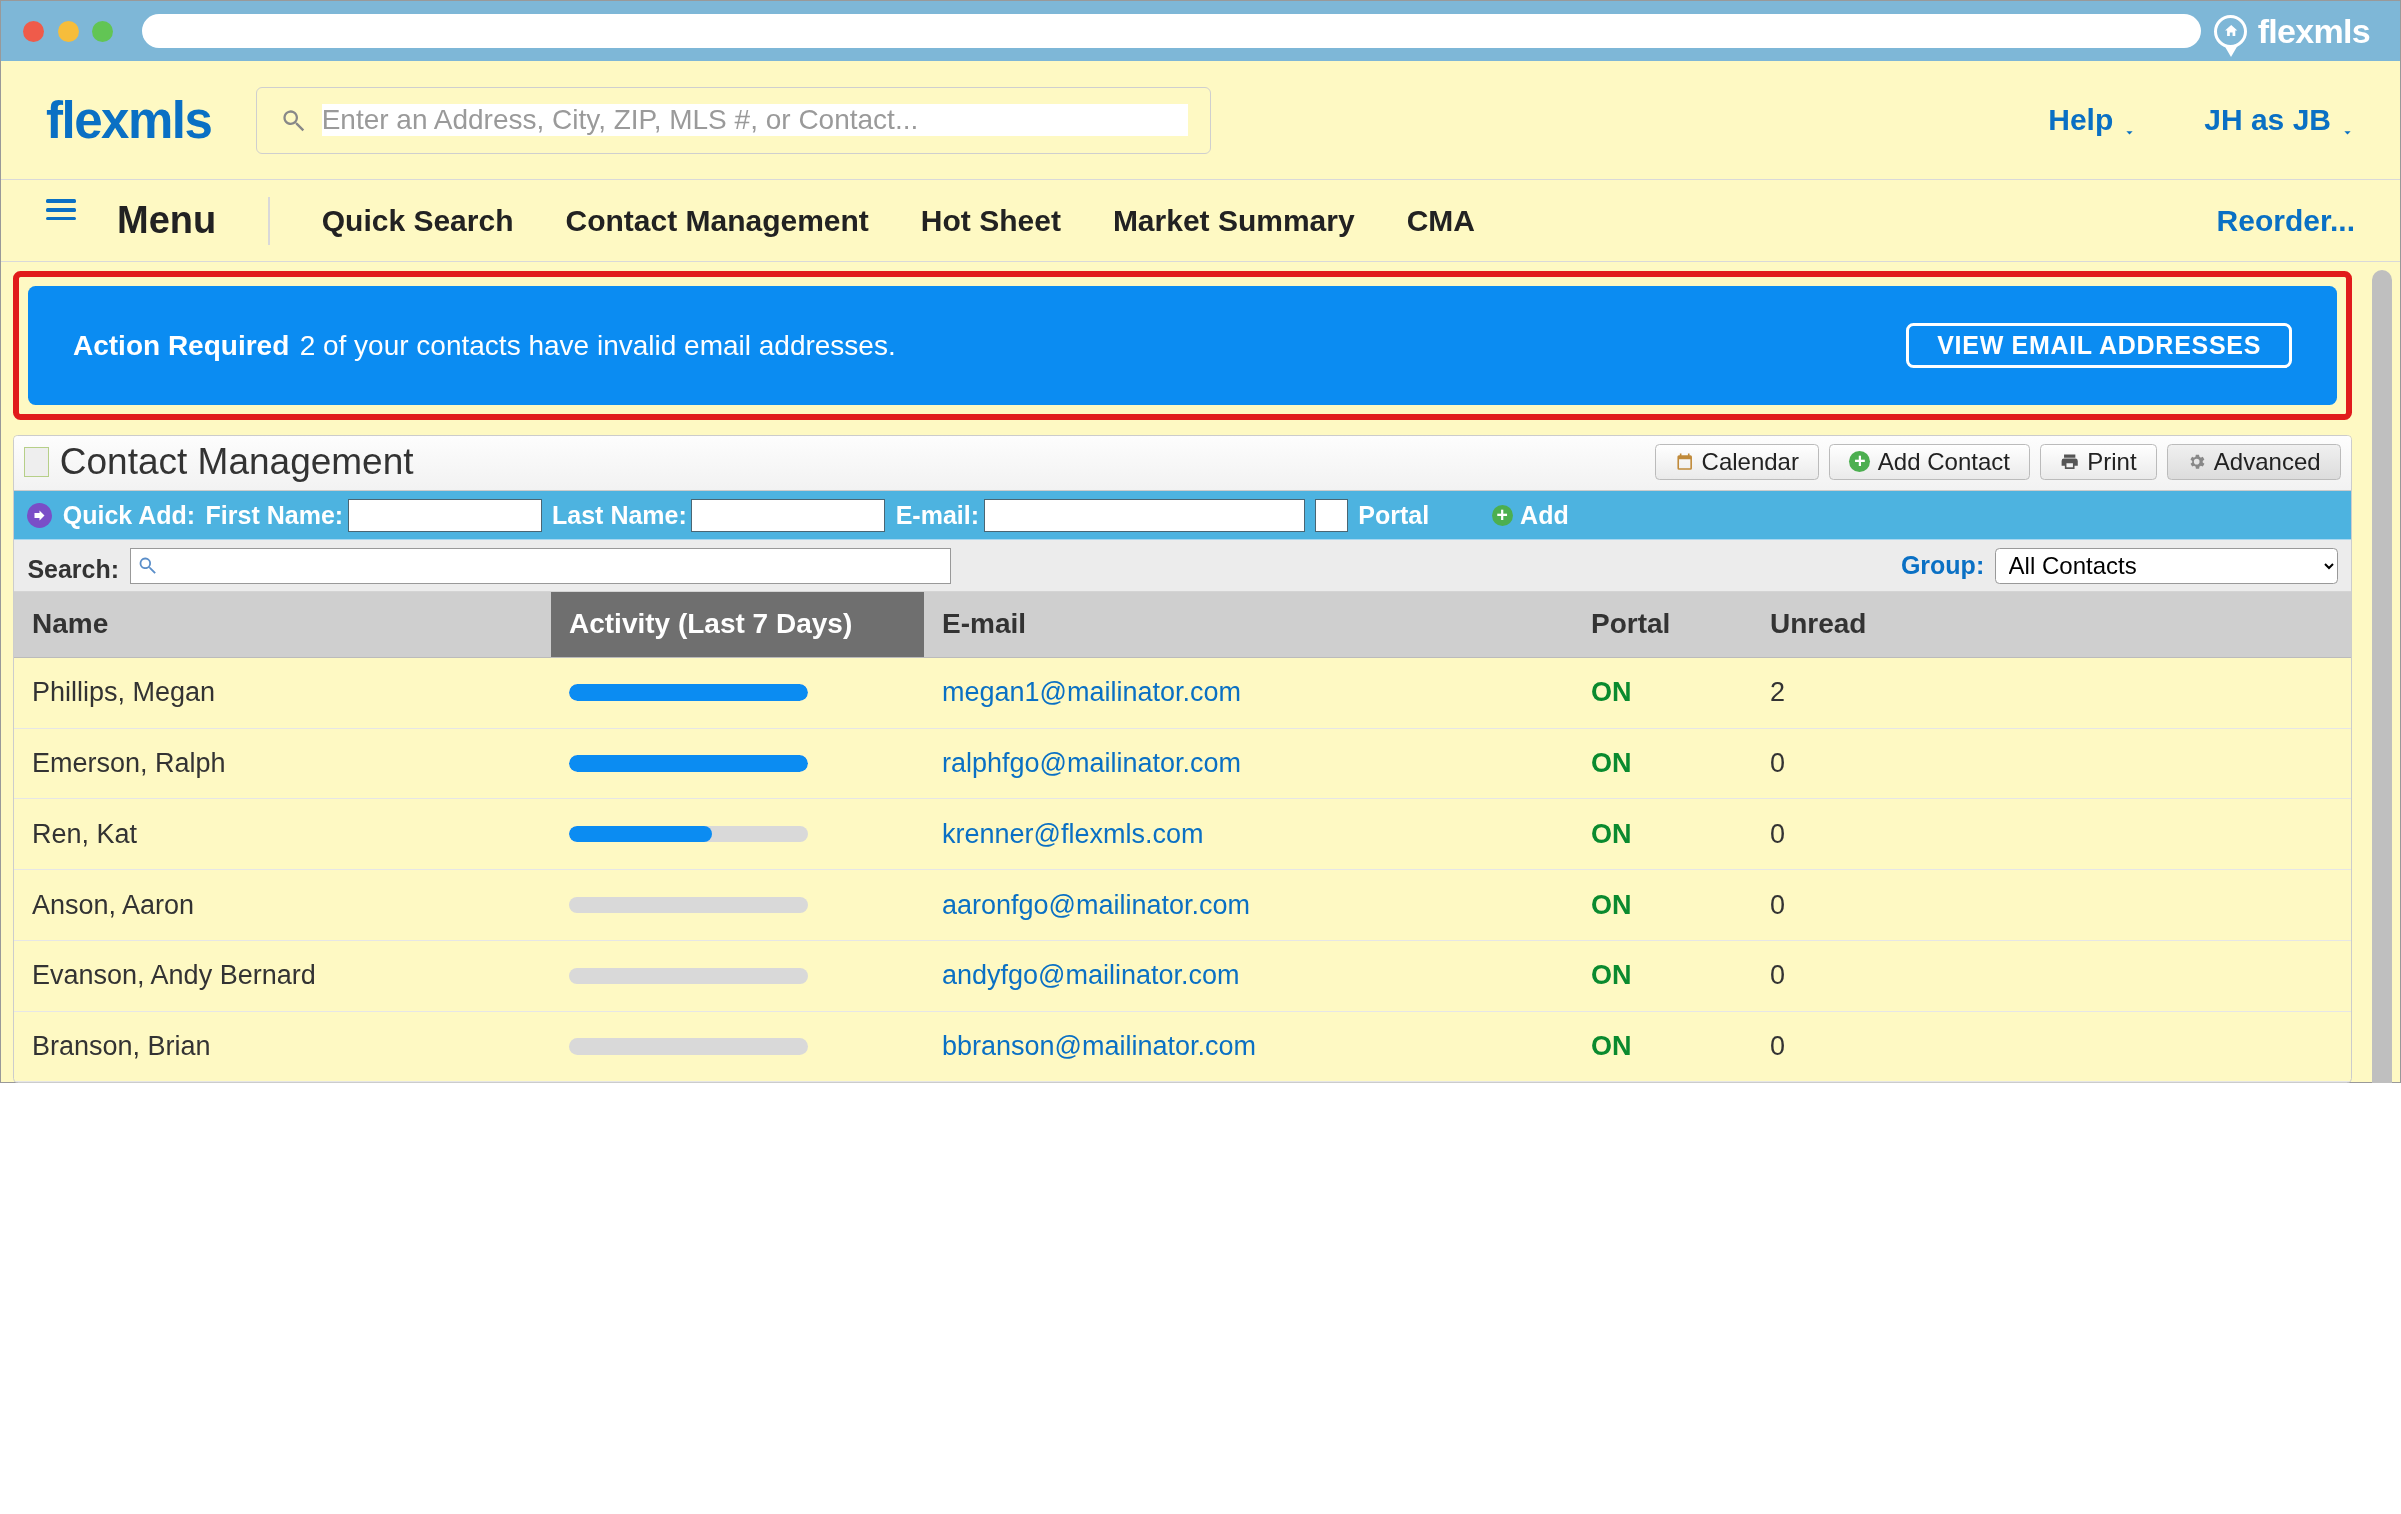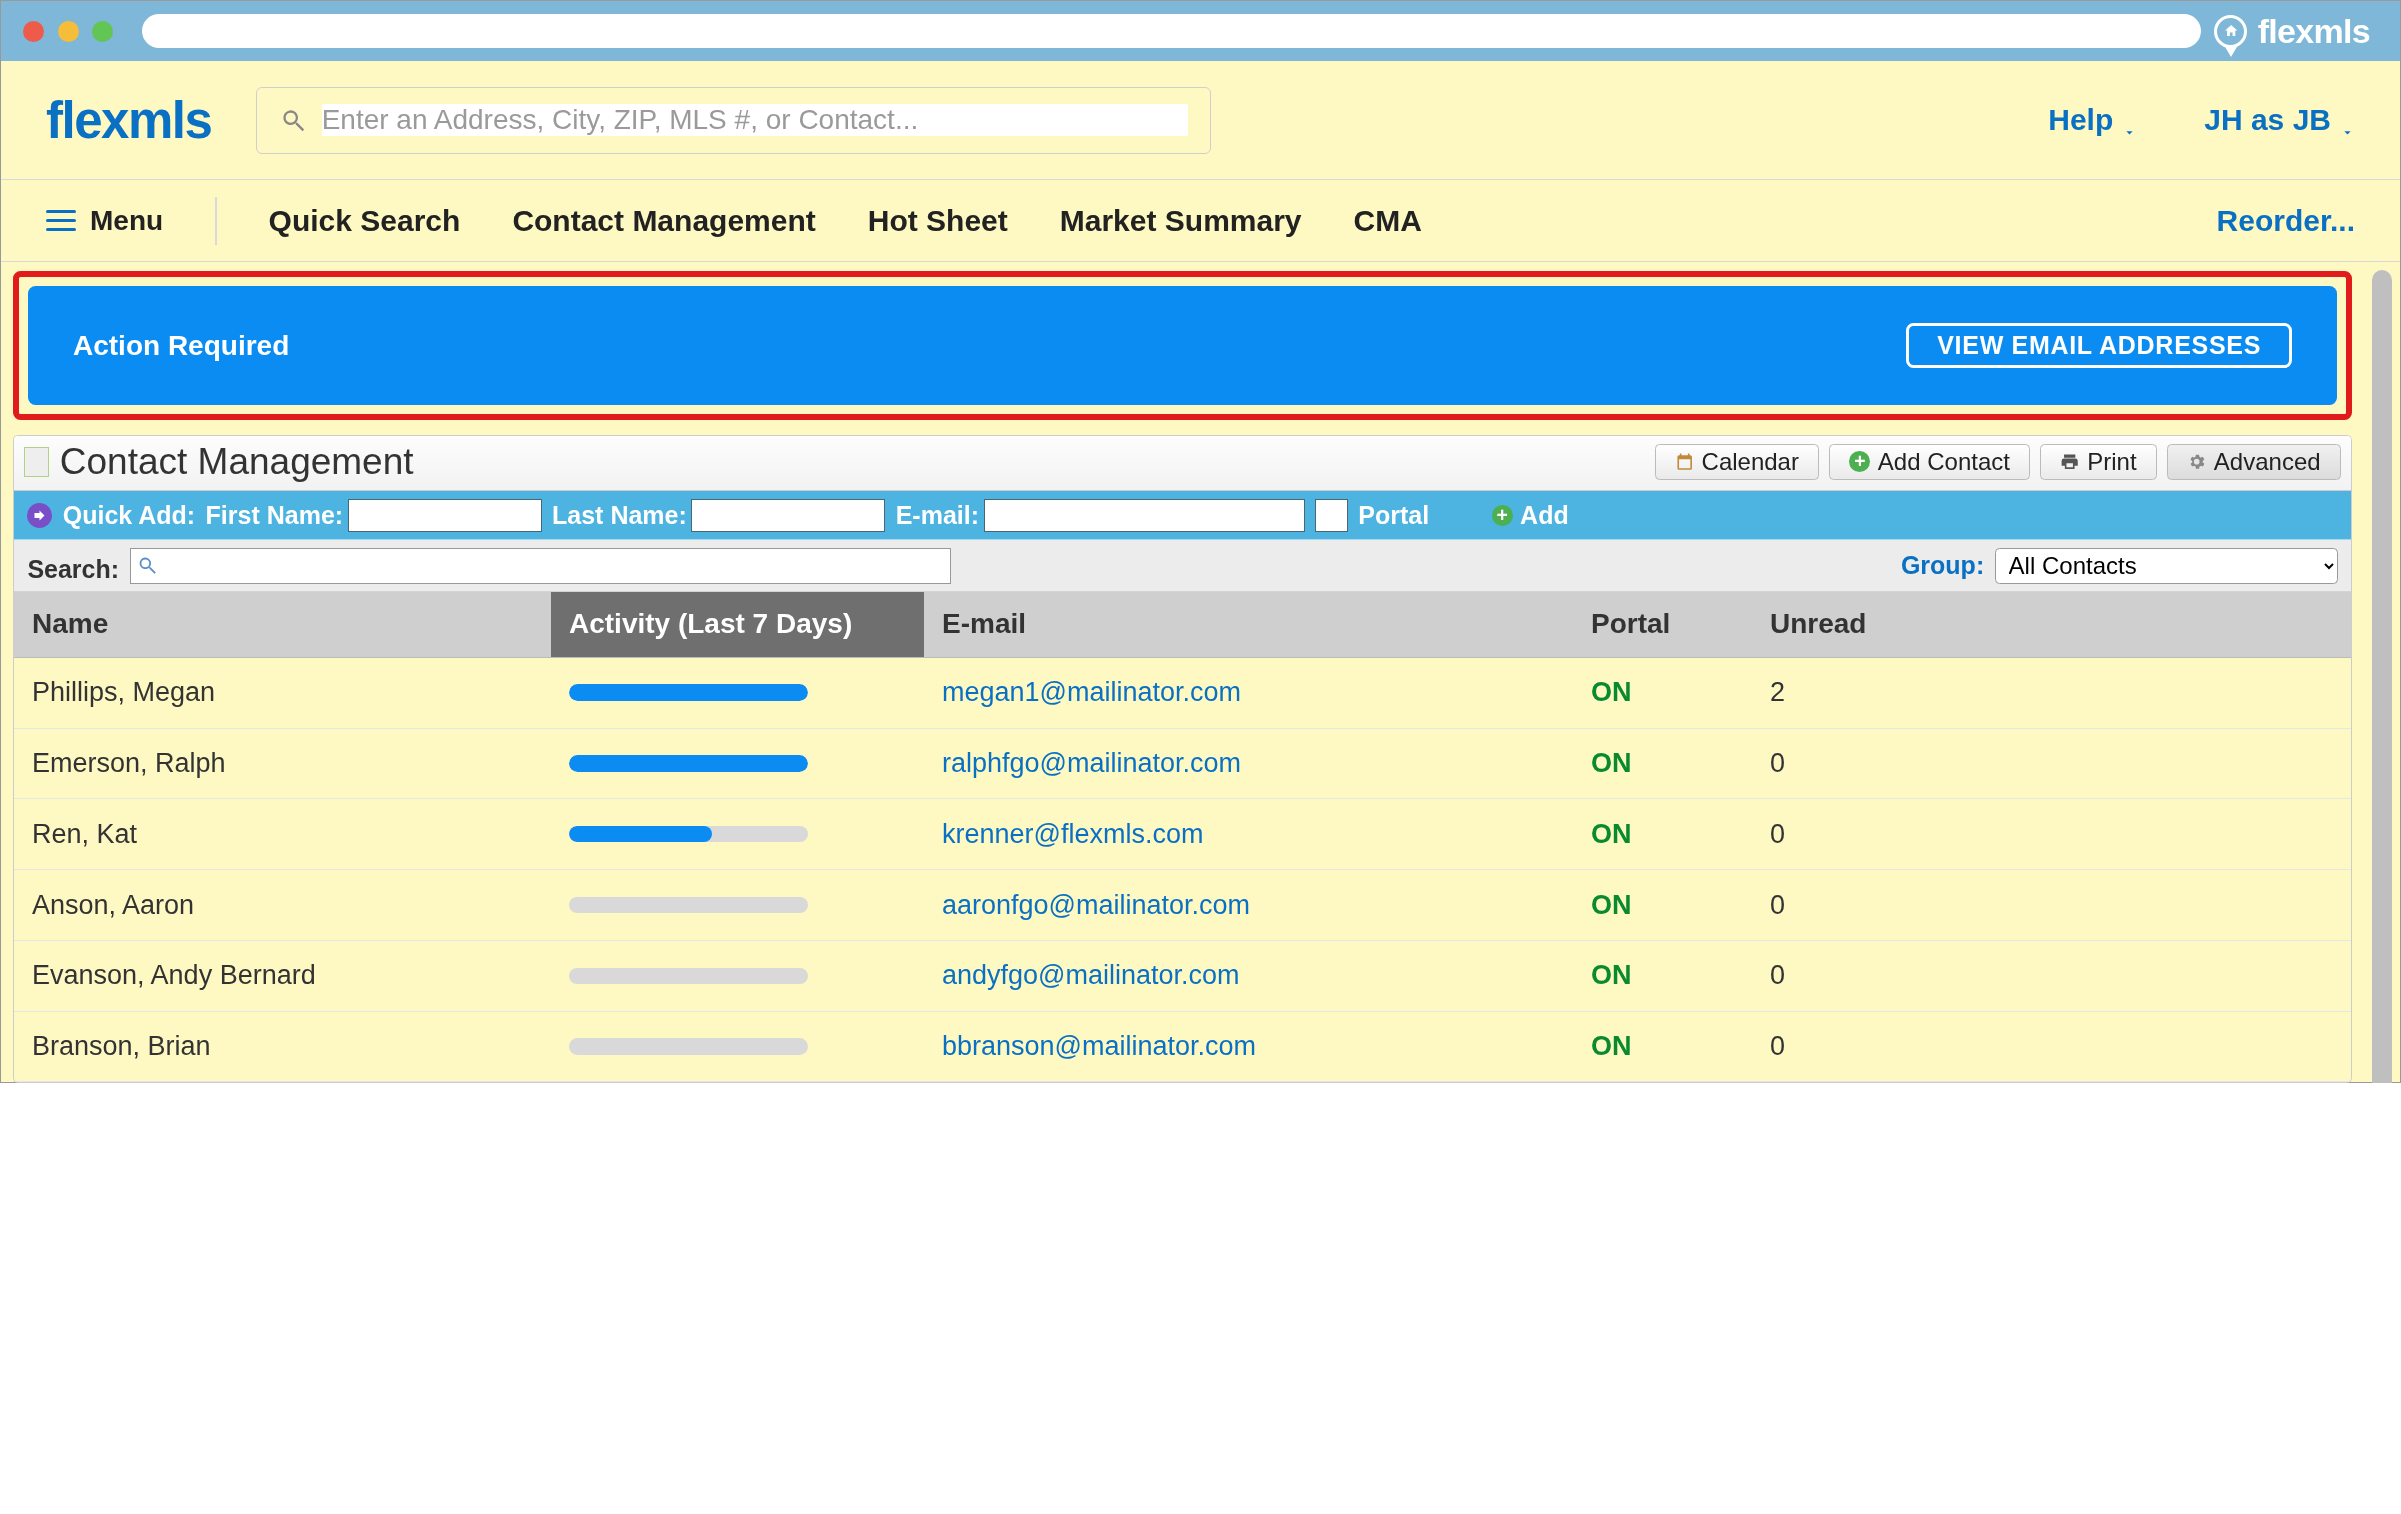--- a/index.html
+++ b/index.html
@@ -103,21 +103,21 @@
     border-bottom: 1.5px solid #d9d9d9;
     display: flex; align-items: center;
     padding: 0 45px;
     gap: 52px;
     font-size: 30px;
     font-weight: 600;
     color: #222;
   }
   .hamburger { display: flex; flex-direction: column; gap: 5.2px; margin-right: 9px;}
   .hamburger span { width: 30px; height: 3.7px; background: #0a70c4; border-radius: 1.5px;}
-  .nav-menu { display: flex; align-items: center; gap: 5px; font-size: 28px; }
+  .nav-menu { display: flex; gap: 32px; font-size: 38px; }
   .nav-divider { width: 1.5px; height: 48px; background: #d9d9d9; }
   .navrow .link { color: #222; }
   .reorder { margin-left: auto; color: #0a70c4; }
 
   
   .content-wrap {
     display: flex;
     height: calc(1515px - 60px - 119px - 82px - 3px);
   }
   .content {
@@ -318,20 +318,21 @@
     <span class="reorder">Reorder...</span>
   </div>
 
   <div class="content-wrap">
     <div class="content">
 
       <div class="alert-outer">
         <div class="alert">
           <div class="msg">
             <b>Action Required</b>
+            <span>2 of your contacts have invalid email addresses.</span>
           </div>
           <button>VIEW EMAIL ADDRESSES</button>
         </div>
       </div>
 
       <div class="panel">
         <div class="panel-head">
           <div class="panel-title">
             <span class="file-icon"></span>
             <span>Contact Management</span>

